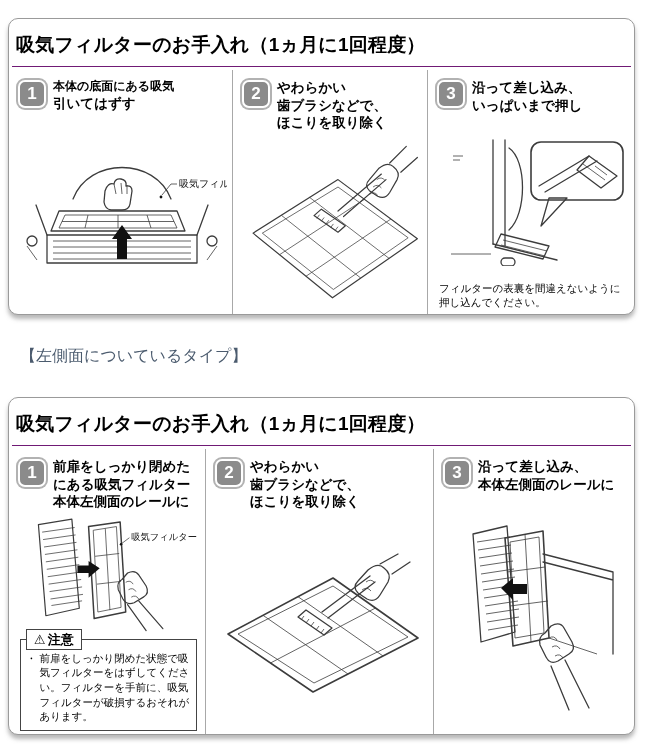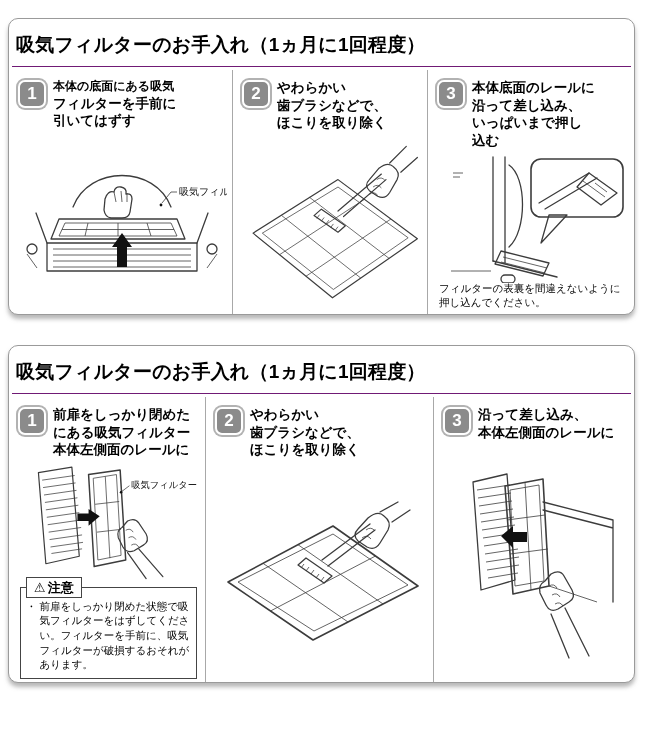--- a/index.html
+++ b/index.html
@@ -68,21 +68,20 @@
 <div id="page">
   <div id="box-slot-0">
       <section class="box box-0">
     <h2 class="box-title">吸気フィルターのお手入れ（1ヵ月に1回程度）</h2>
     <div class="steps">
           <div class="step s0">
     <div class="step-head">
       <span class="badge">1</span>
       <div class="step-text">
                 <div class="ln ln-big">本体の底面にある吸気</div>
-                <div class="ln">フィルターを手前に</div>
                 <div class="ln">引いてはずす</div>
               </div>
     </div>
     <div class="art">
               <svg width="208" height="158" viewBox="0 0 208 158">
     <path class="la" d="M54,64 C70,22 136,22 152,64"></path>
     <path class="la" d="M86,56 q3,-9 9,-7 q1,-6 7,-5 q6,1 5,7 q6,-1 6,5 l-2,13 q-1,6 -8,6 l-11,0 q-6,-1 -7,-8 z"></path>
     <path class="la-thin" d="M95,49 l2,10 M102,48 l1,11 M108,50 l0,9"></path>
     <polygon points="40,76 158,76 166,96 32,96" class="la"></polygon>
     <polygon points="46,80 152,80 158,93 40,93" class="la-thin"></polygon>
@@ -122,24 +121,22 @@
     <path class="la-thin" d="M146,42 q5,-4 9,1 M142,50 q5,-4 9,1 M138,58 q5,-4 9,1"></path>
     <path class="la" d="M160,24 L178,6 M172,34 L190,18"></path>
   </svg>
             </div>
 
   </div>
           <div class="step s2">
     <div class="step-head">
       <span class="badge">3</span>
       <div class="step-text">
-                <div class="ln">本体底面のレールに</div>
                 <div class="ln">沿って差し込み、</div>
                 <div class="ln">いっぱいまで押し</div>
-                <div class="ln">込む</div>
               </div>
     </div>
     <div class="art">
               <svg width="192" height="136" viewBox="0 0 192 136">
     <path class="la-thin" d="M16,26 h10 M16,30 h7"></path>
     <path class="la" d="M56,10 L56,114 M68,10 L68,116"></path>
     <path class="la" d="M72,18 C90,30 90,84 72,100"></path>
     <path class="la" d="M56,114 L120,130"></path>
     <polygon points="64,104 112,116 106,129 58,117" class="la"></polygon>
     <path class="la-thin" d="M66,110 l44,11 M64,115 l44,11"></path>
@@ -151,20 +148,21 @@
     <polygon points="152,26 180,46 164,58 140,40" class="la"></polygon>
     <path class="la-thin" d="M158,36 L170,45 M146,34 L168,50"></path>
   </svg>
             </div>
     <div class="note">フィルターの表裏を間違えないように押し込んでください。</div>
 
   </div>
         </div>
   </section>
     </div>
+  <div class="type-heading" style="color: rgb(75, 91, 110);">【左側面についているタイプ】</div>
   <div id="box-slot-1">
       <section class="box box-1">
     <h2 class="box-title">吸気フィルターのお手入れ（1ヵ月に1回程度）</h2>
     <div class="steps">
           <div class="step s0">
     <div class="step-head">
       <span class="badge">1</span>
       <div class="step-text">
                 <div class="ln">前扉をしっかり閉めた</div>
                 <div class="ln">にある吸気フィルター</div>

